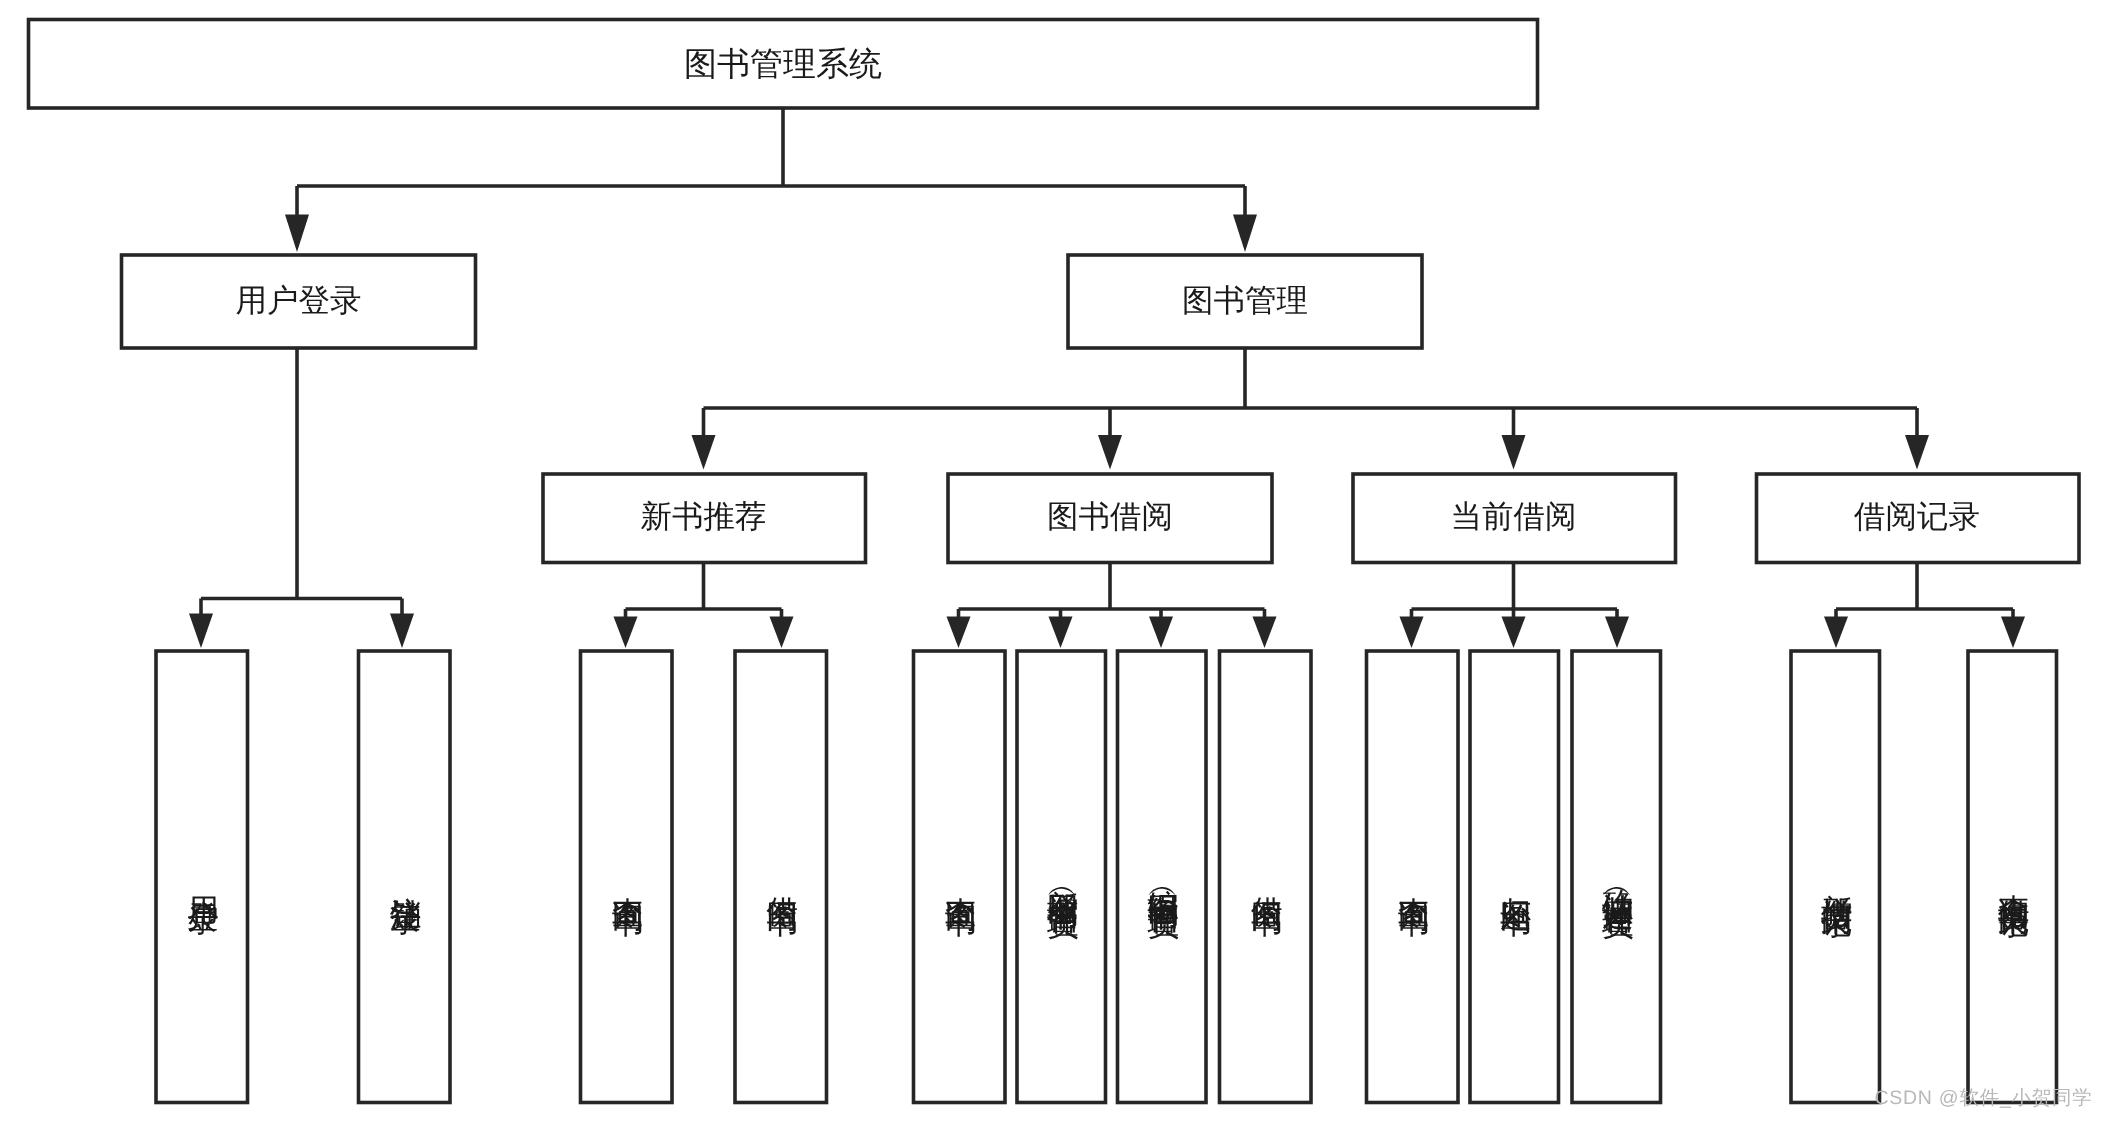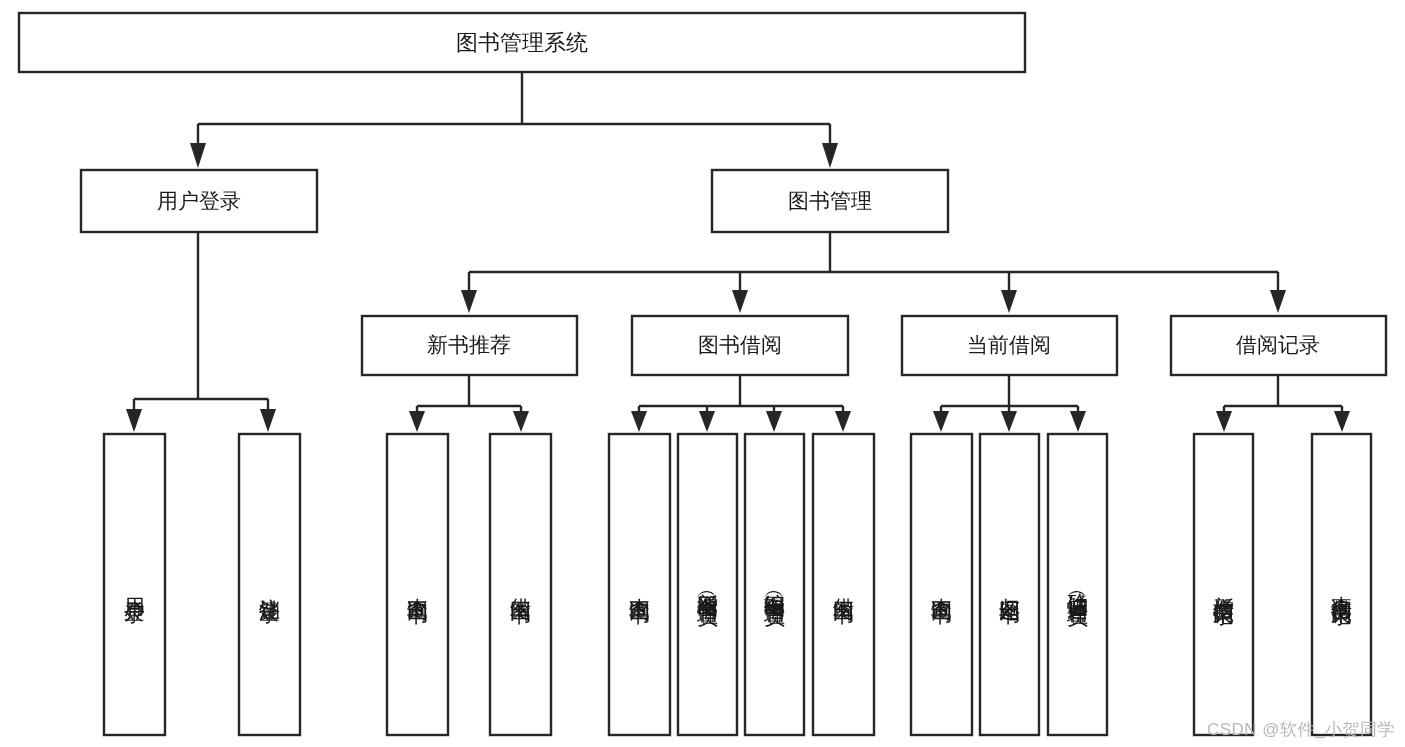--- a/index.html
+++ b/index.html
@@ -65,21 +65,21 @@
     justify-content: center;
     text-align: center;
     white-space: nowrap;
     pointer-events: none;
   }
   .watermark {
     position: absolute;
     right: 10px;
     bottom: 6px;
     font-family: "Liberation Sans", "DejaVu Sans", sans-serif;
-    font-size: 17px;
+    font-size: 13px;
     color: #b8b8b8;
     letter-spacing: 0.5px;
     white-space: nowrap;
   }
 </style>
 </head>
 <body>
 
 <div id="diagram-root">
 

